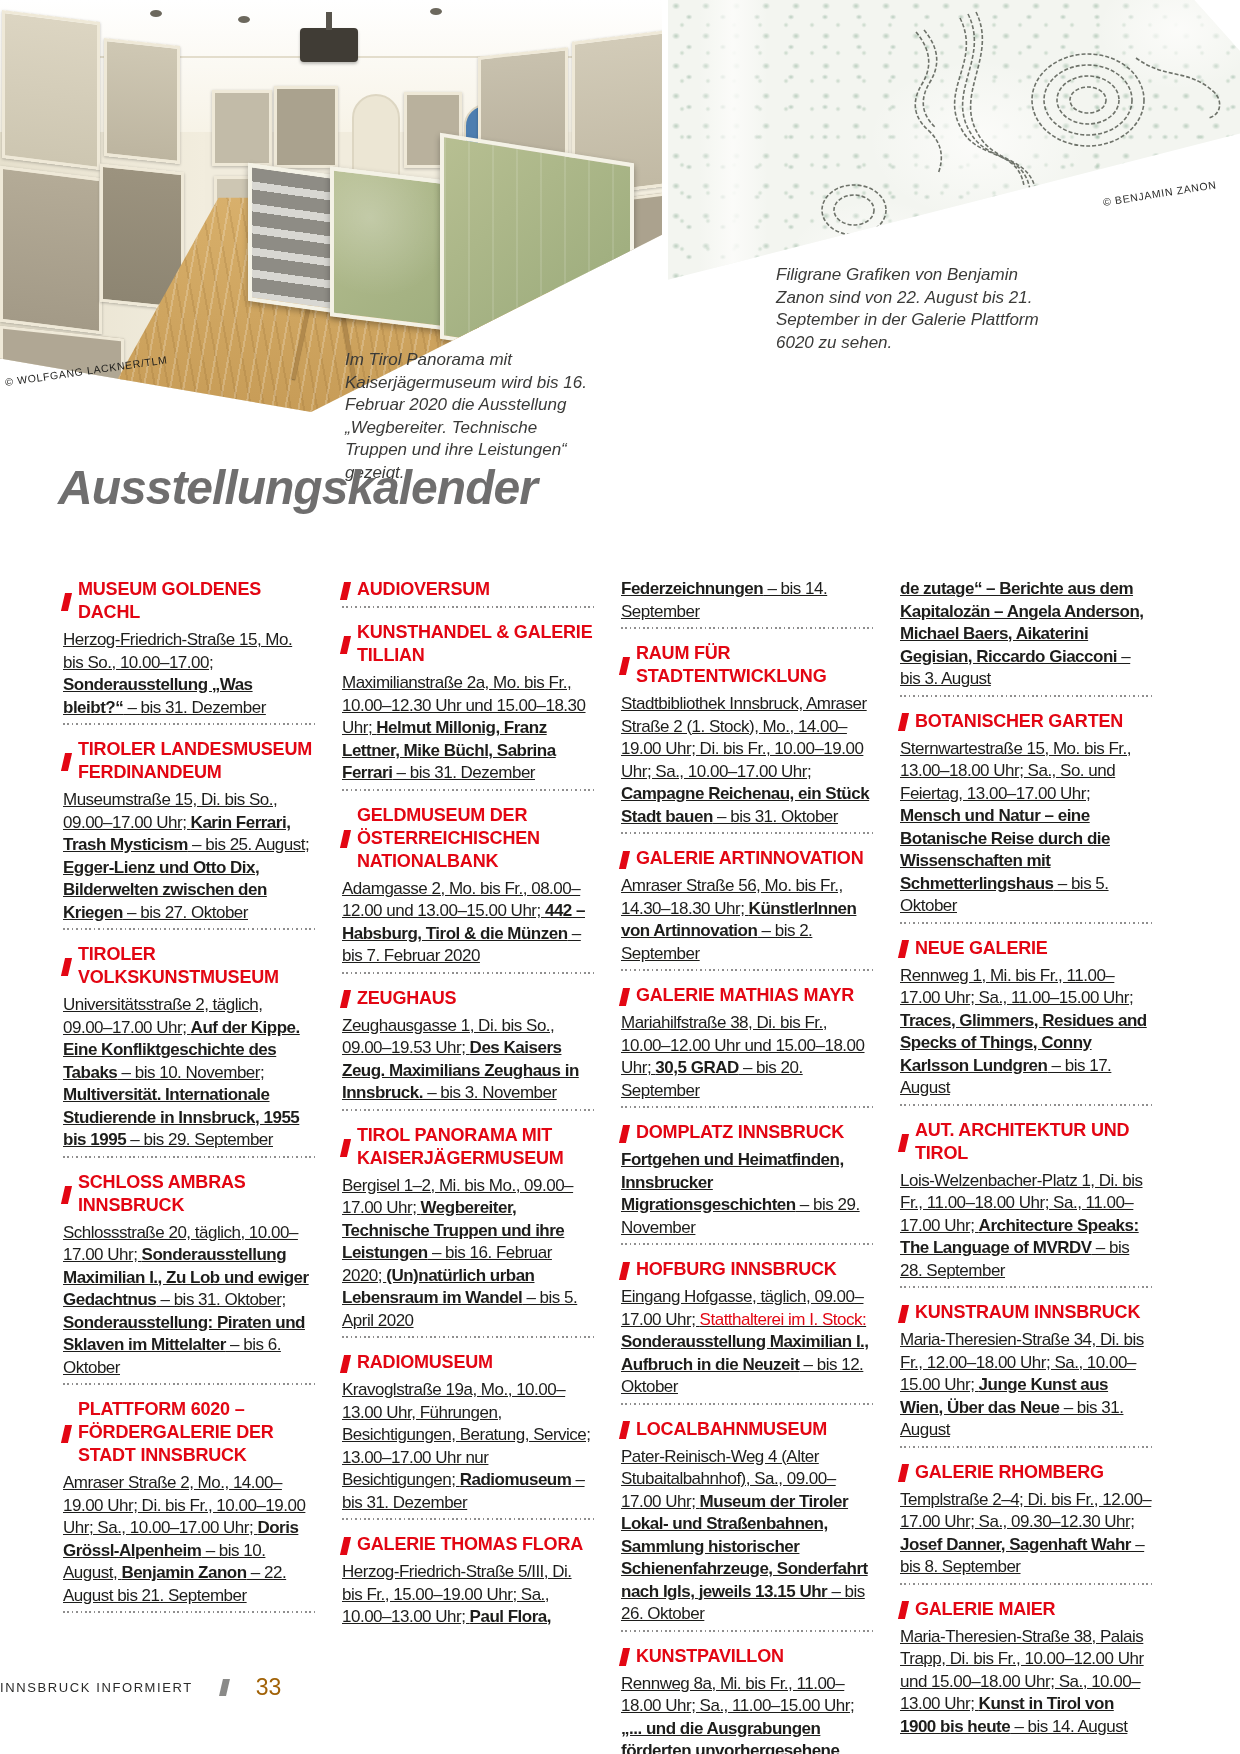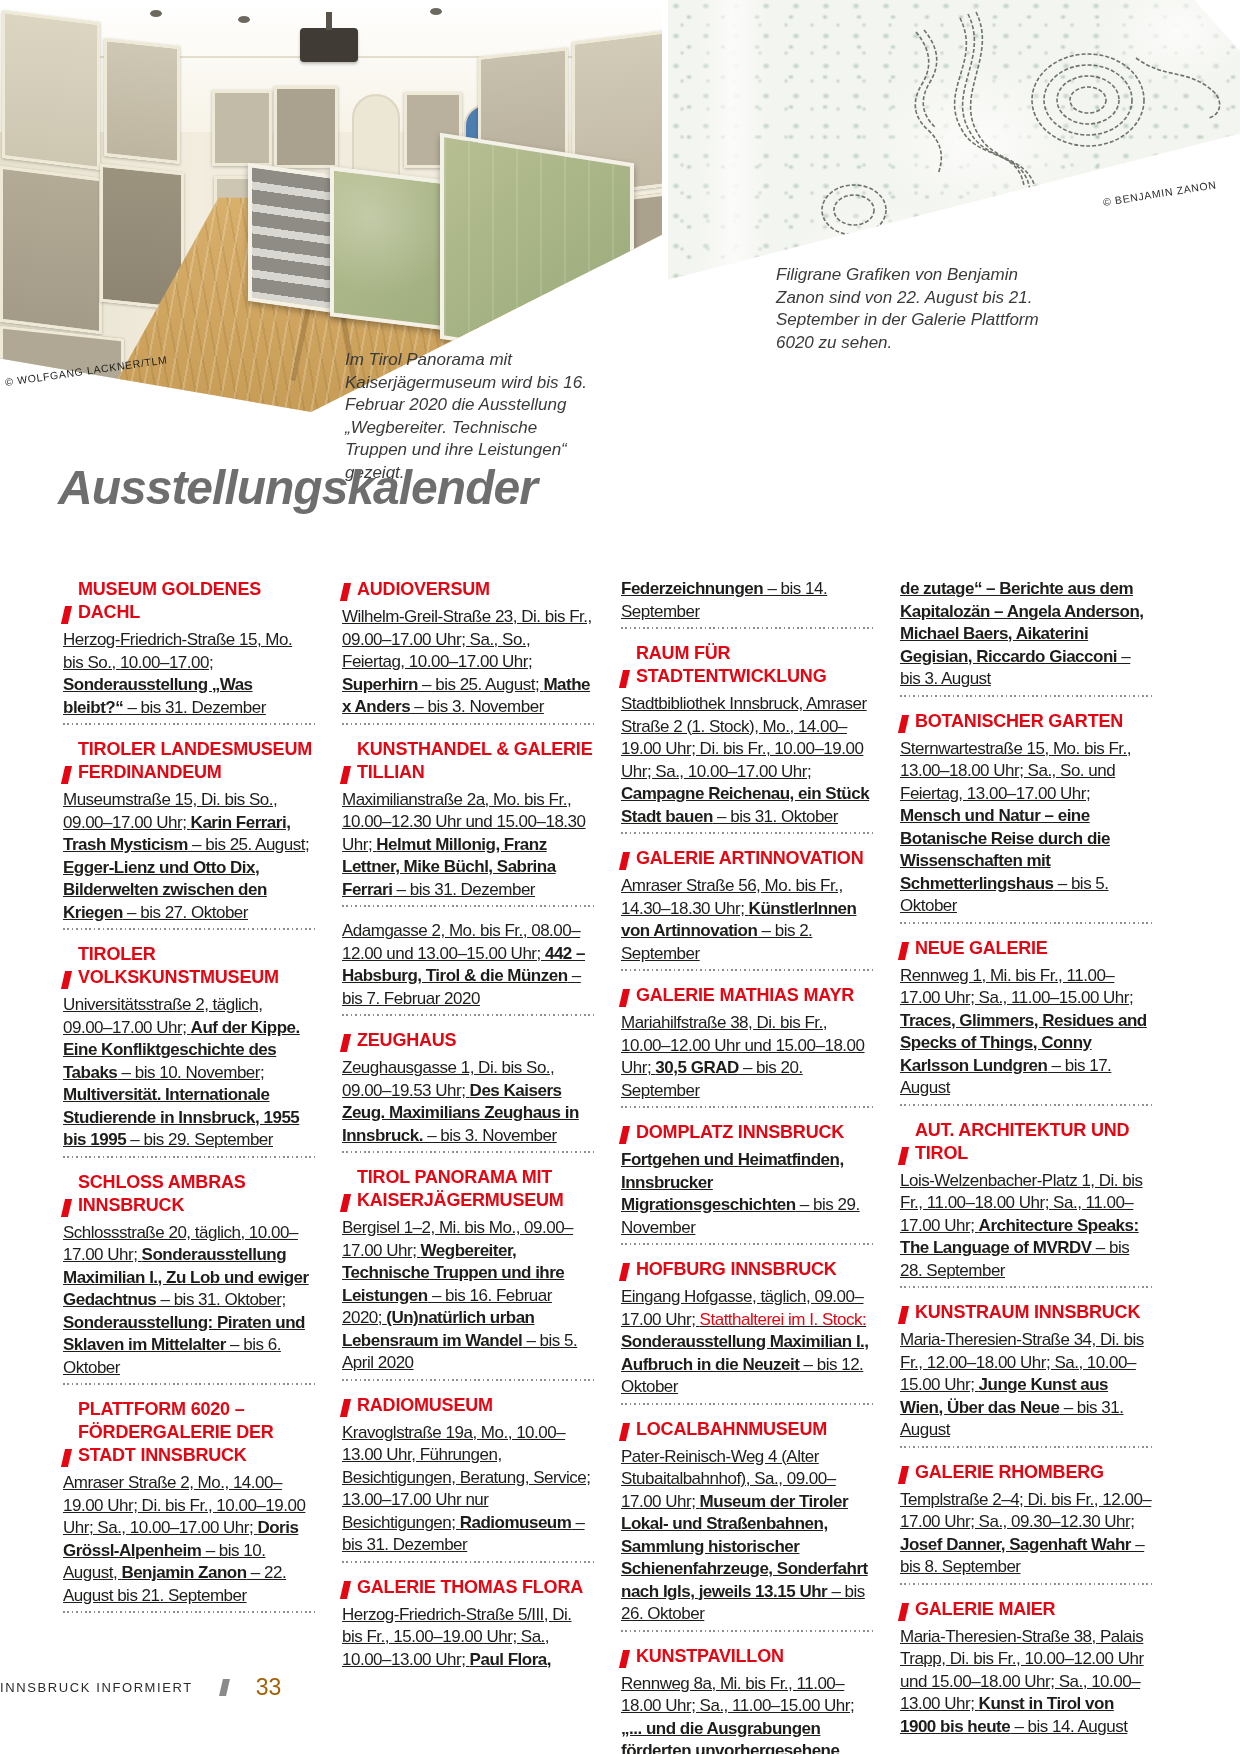--- a/index.html
+++ b/index.html
@@ -71,21 +71,21 @@
     position:absolute;left:58px;top:458px;margin:0;
     font-size:48px;line-height:60px;font-weight:700;font-style:italic;
     color:var(--title-gray);letter-spacing:-1px;
   }
 
   
   .columns{position:absolute;left:63px;top:578px;width:1114px;display:flex;gap:27px;}
   .col{flex:0 0 252px;width:252px;}
   .entry{margin:0 0 13px 0;}
   .entry h3{
-    display:flex;align-items:flex-end;margin:0 0 5px 0;
+    display:flex;align-items:center;margin:0 0 5px 0;
     color:var(--red);font-size:18px;line-height:23px;font-weight:700;letter-spacing:-.2px;
   }
   .slash{flex:none;width:7px;height:18px;margin:2px 8px 0 0;background:var(--red);transform:skewX(-13deg);}
   .entry p{margin:0;font-size:17px;line-height:22.5px;letter-spacing:-.5px;color:var(--ink);text-decoration:underline;}
   .entry p .b{font-weight:700;}
   .entry p .r{color:var(--red);}
   .dots{height:2px;margin-top:4px;background:repeating-linear-gradient(90deg,#8f8e8e 0 1.6px,rgba(0,0,0,0) 1.6px 4.4px);}
 
   
   .footer{position:absolute;left:0;top:1674px;width:1072px;display:flex;align-items:center;gap:28px;}
@@ -212,32 +212,35 @@
           <p><span>Amraser Straße 2, Mo., 14.00–19.00 Uhr; Di. bis Fr., 10.00–19.00 Uhr; Sa., 10.00–17.00 Uhr; </span><span class="b">Doris Grössl-Alpenheim</span><span> – bis 10. August, </span><span class="b">Benjamin Zanon</span><span> – 22. August bis 21. September</span></p>
           <div class="dots"></div>
         </section>
       </div>
     <div class="col">
         <section class="entry">
           <h3>
             <span class="slash"></span>
             <span>AUDIOVERSUM</span>
           </h3>
-          <p><span>Wilhelm-Greil-Straße 23, Di. bis Fr., 09.00–17.00 Uhr; Sa., So., Feiertag, 10.00–17.00 Uhr; </span><span class="b">Superhirn</span><span> – bis 25. August; </span><span class="b">Mathe x Anders</span><span> – bis 3. November</span></p>
           <div class="dots"></div>
         </section>
         <section class="entry">
           <h3>
             <span class="slash"></span>
             <span>KUNSTHANDEL &amp; GALERIE TILLIAN</span>
           </h3>
           <p><span>Maximilianstraße 2a, Mo. bis Fr., 10.00–12.30 Uhr und 15.00–18.30 Uhr; </span><span class="b">Helmut Millonig, Franz Lettner, Mike Büchl, Sabrina Ferrari</span><span> – bis 31. Dezember</span></p>
           <div class="dots"></div>
         </section>
         <section class="entry">
+          <h3>
+            <span class="slash"></span>
+            <span>GELDMUSEUM DER ÖSTERREICHISCHEN NATIONALBANK</span>
+          </h3>
           <p><span>Adamgasse 2, Mo. bis Fr., 08.00–12.00 und 13.00–15.00 Uhr; </span><span class="b">442 – Habsburg, Tirol &amp; die Münzen</span><span> – bis 7. Februar 2020</span></p>
           <div class="dots"></div>
         </section>
         <section class="entry">
           <h3>
             <span class="slash"></span>
             <span>ZEUGHAUS</span>
           </h3>
           <p><span>Zeughausgasse 1, Di. bis So., 09.00–19.53 Uhr; </span><span class="b">Des Kaisers Zeug. Maximilians Zeughaus in Innsbruck.</span><span> – bis 3. November</span></p>
           <div class="dots"></div>

